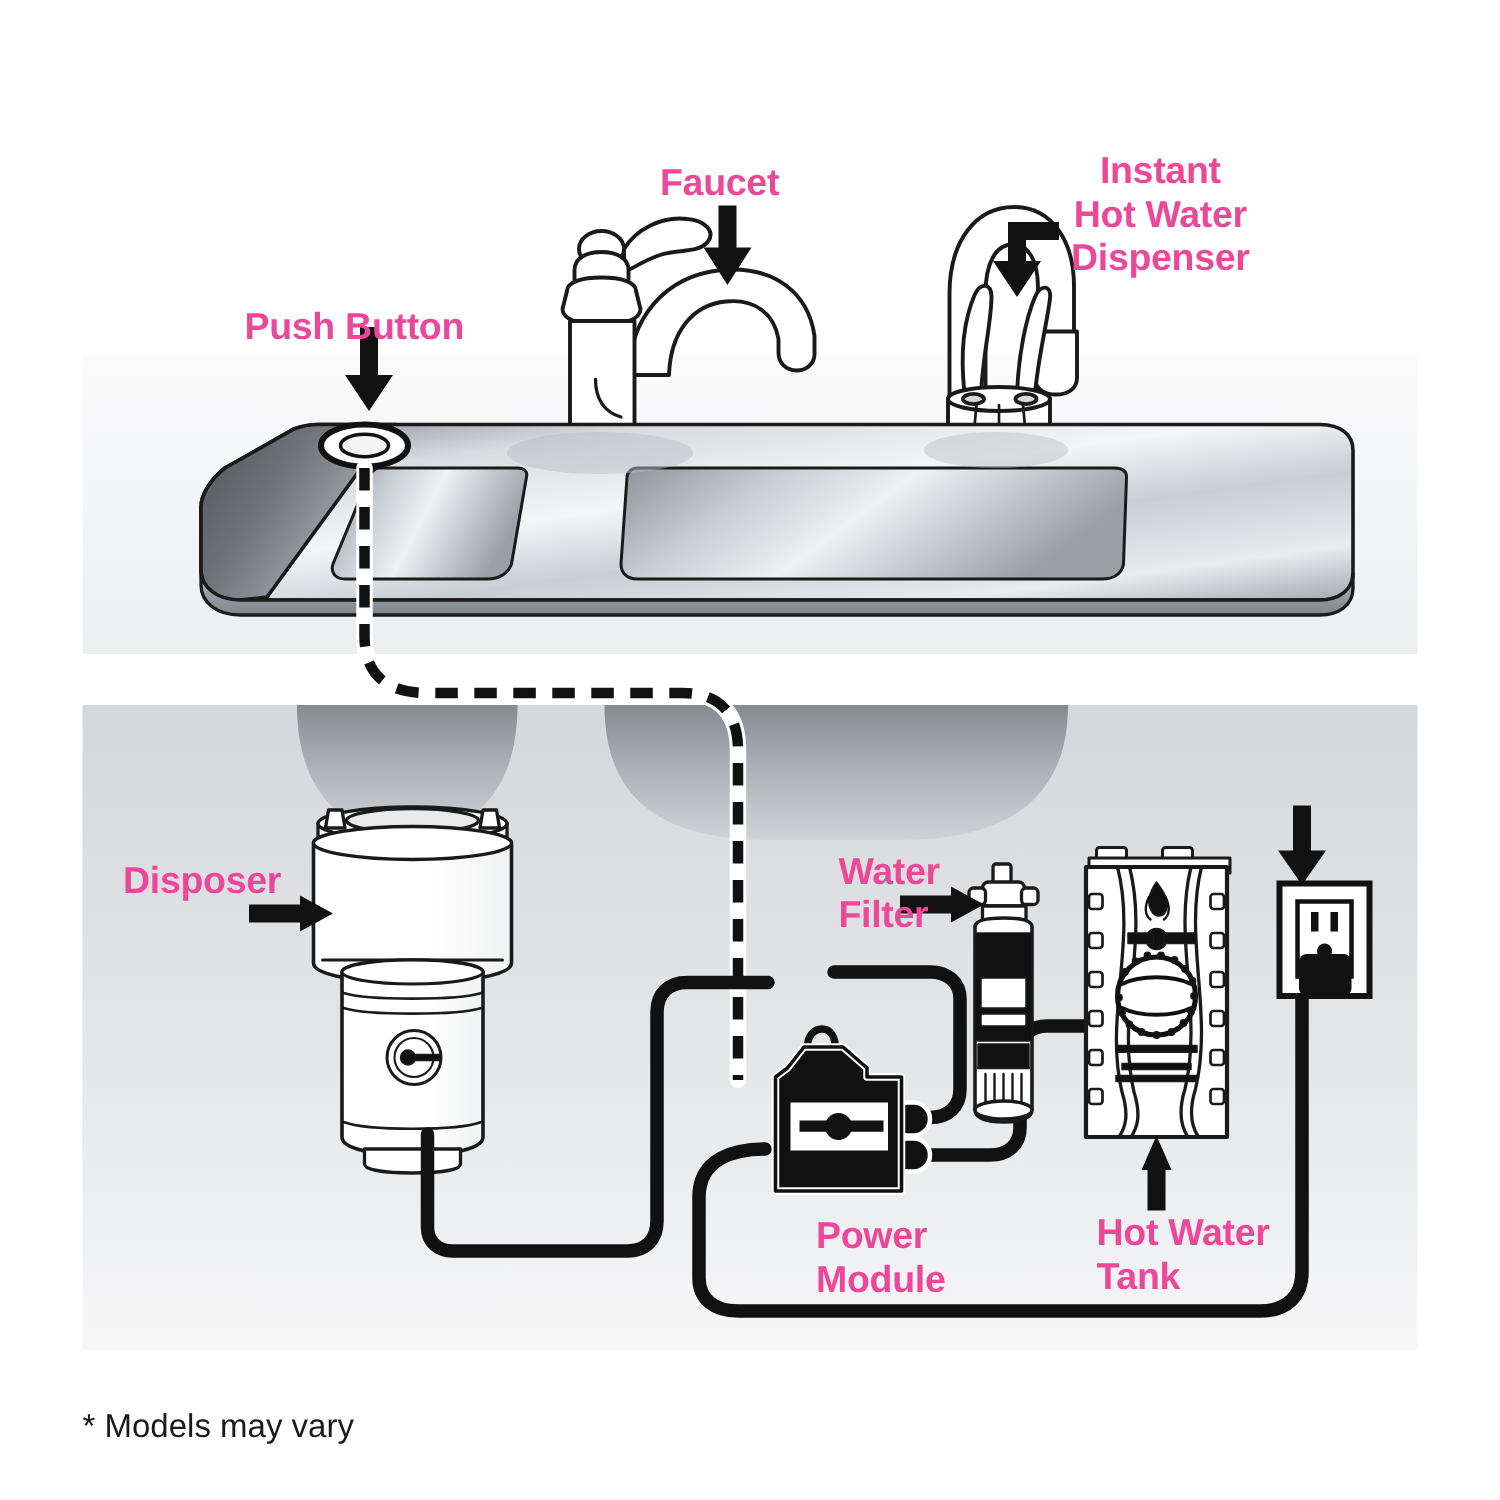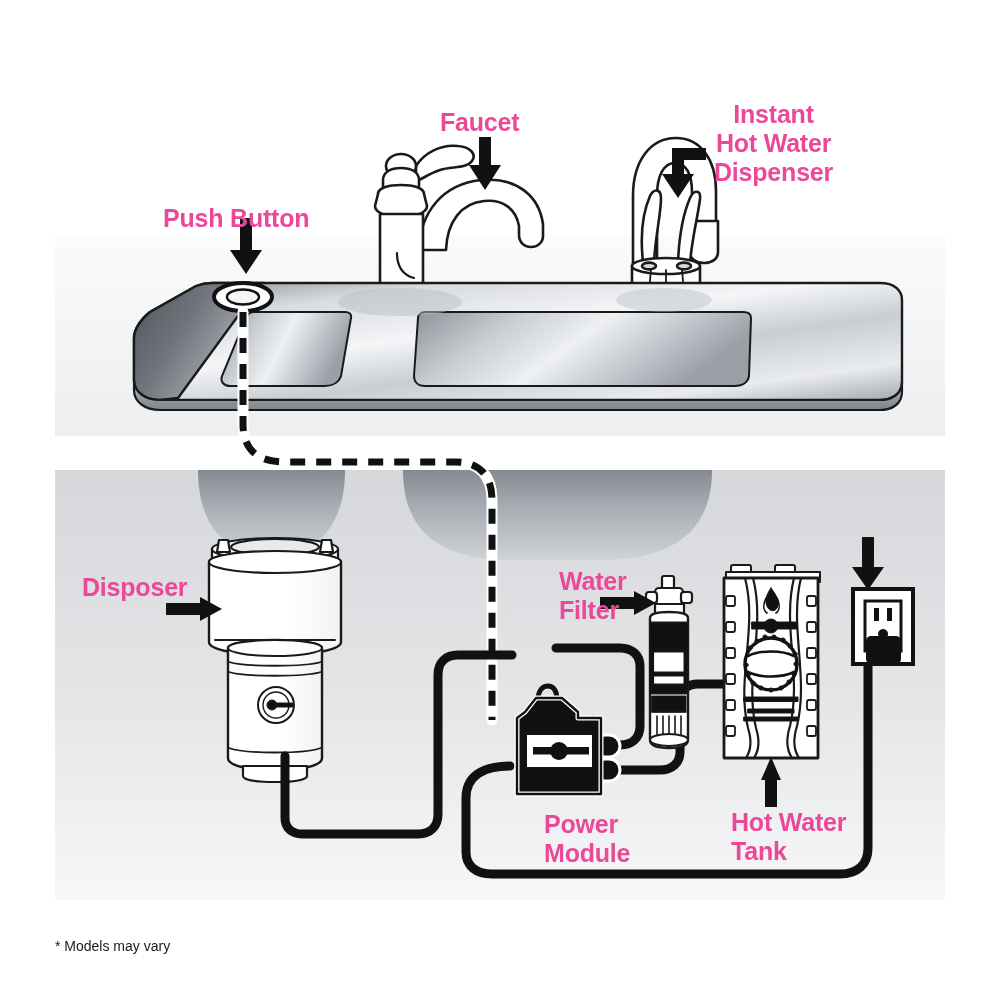--- a/index.html
+++ b/index.html
@@ -32,21 +32,21 @@
     color: #ec4899;
     line-height: 1.16;
     white-space: pre-line;
     letter-spacing: -0.2px;
   }
   .lbl-lg { font-size: 25px; }
   .foot {
     position: absolute;
     font-family: "Liberation Sans", sans-serif;
     font-weight: 400;
-    font-size: 14px;
+    font-size: 22px;
     color: #1a1a1a;
   }
 </style>
 </head>
 <body>
 
 <div id="stage">
 
   <svg class="layer" viewBox="0 0 1000 1000">
     <defs>

